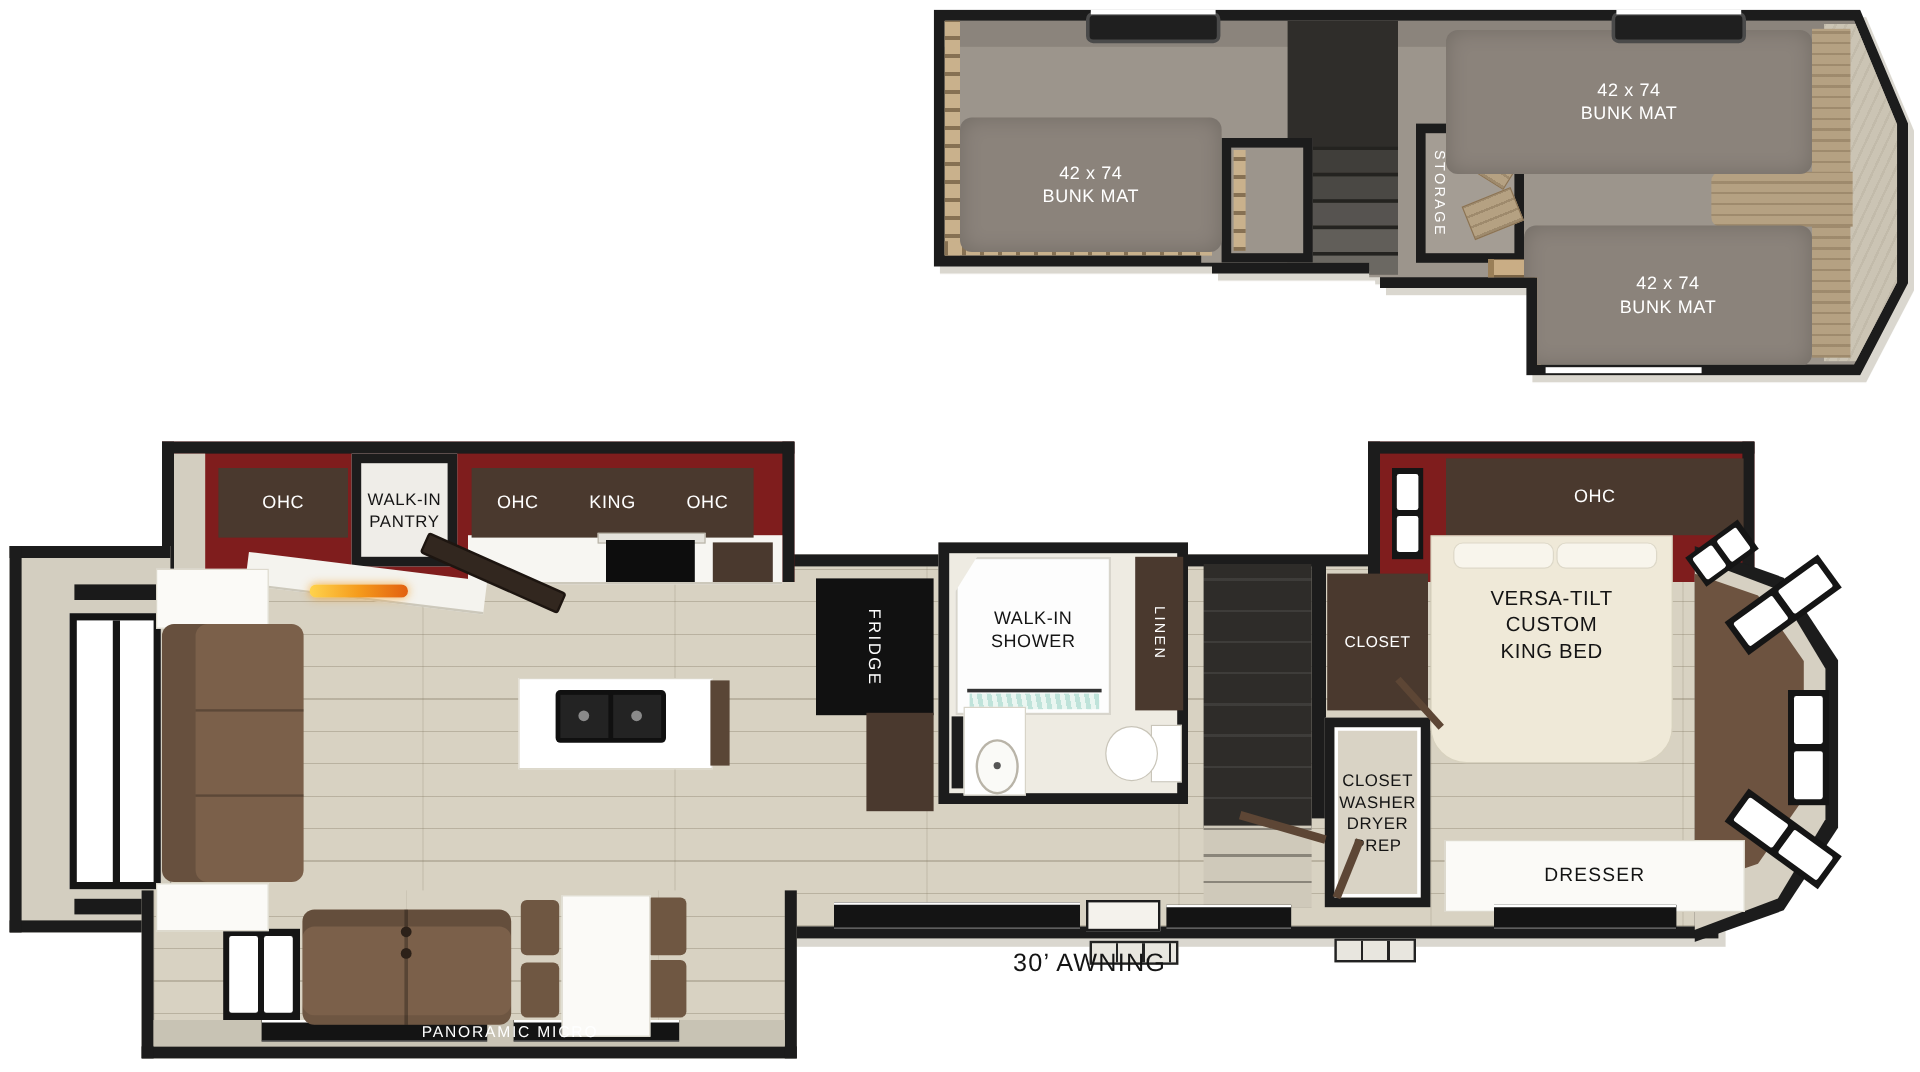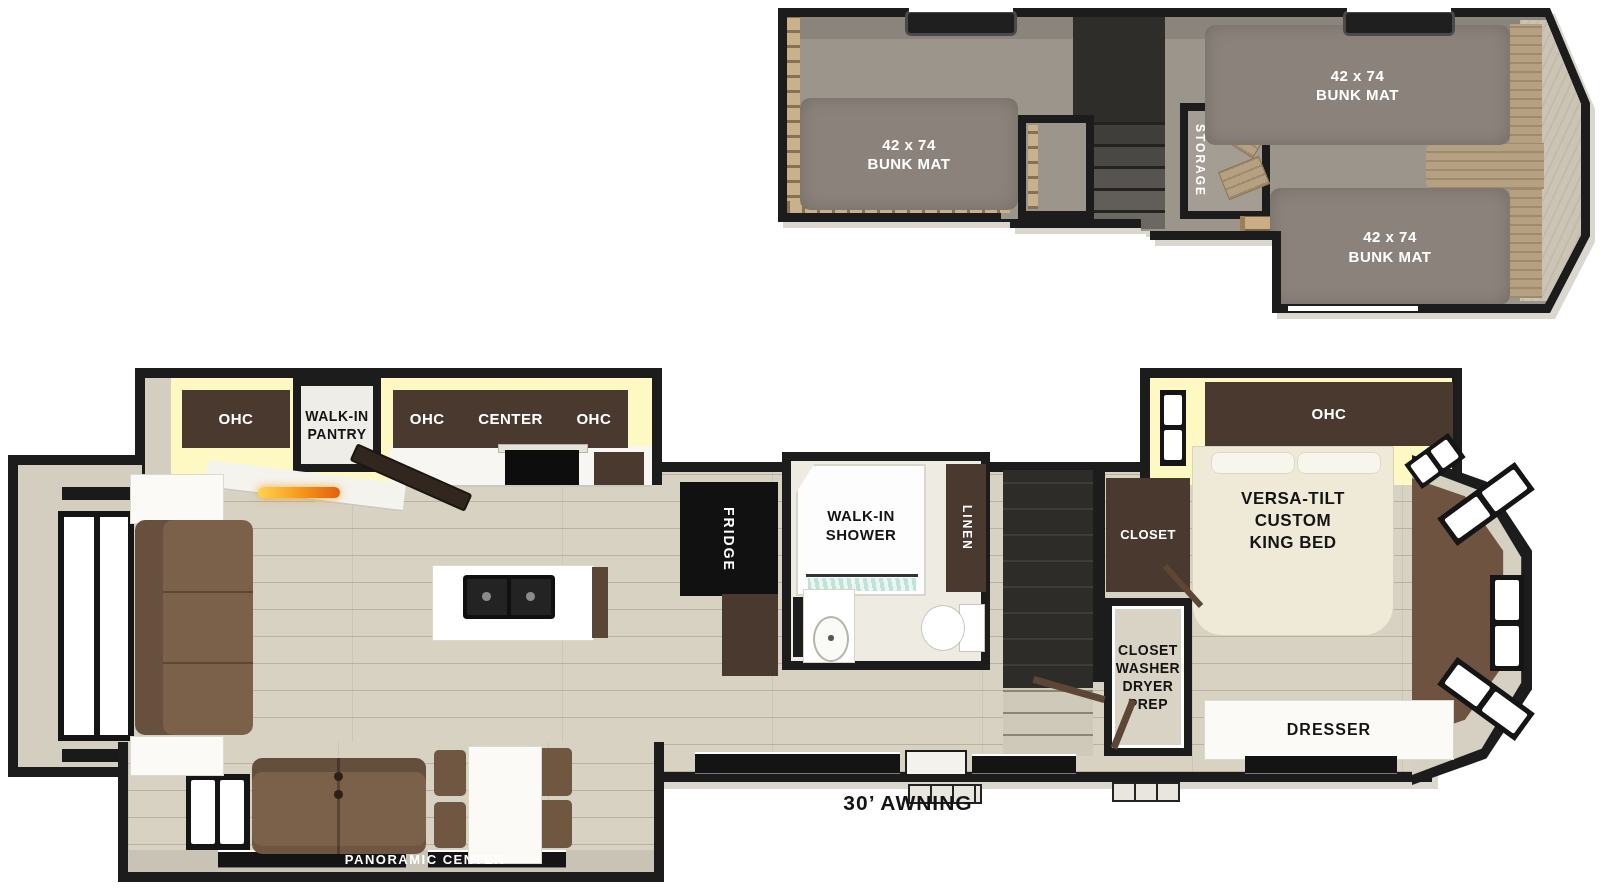--- a/index.html
+++ b/index.html
@@ -1,30 +1,30 @@
 <!DOCTYPE html>
 <html><head>
 <meta charset="utf-8">
 <style>
   html,body{margin:0;padding:0;background:#fff;}
   #canvas{position:relative;width:1600px;height:893px;background:#fff;overflow:hidden;
           font-family:"Liberation Sans",sans-serif;}
   .abs{position:absolute;}
   .flex{display:flex;align-items:center;justify-content:center;}
-  .lbl{font-weight:bold;white-space:pre-line;text-align:center;line-height:1.3;letter-spacing:.5px;}
+  .lbl{font-weight:normal;white-space:pre-line;text-align:center;line-height:1.3;letter-spacing:.5px;}
   .wlbl{color:#fff;}
   .blbl{color:#141414;}
   .vlbl{writing-mode:vertical-rl;letter-spacing:2px;}
   .wall{background:#1c1c1c;}
   .floor{background:#d8d2c2;
     background-image:repeating-linear-gradient(0deg, rgba(120,110,88,.32) 0 1px, transparent 1px 27px),
                      repeating-linear-gradient(90deg, rgba(120,110,88,.12) 0 1px, transparent 1px 210px);}
   .carpet{background:#9c958c;}
   .cab{background:#4a392e;}
-  .slide-int{background:#fef9c3;padding-left:36px;}
+  .slide-int{background:#7f1d1d;padding-left:36px;}
   .hatch-h{background:#c9b18c;background-image:repeating-linear-gradient(90deg, rgba(90,70,45,.6) 0 3px, transparent 3px 15px);}
   .hatch-v{background:#c9b18c;background-image:repeating-linear-gradient(0deg, rgba(90,70,45,.6) 0 3px, transparent 3px 15px);}
   .wood{background:#b5a182;background-image:repeating-linear-gradient(0deg, rgba(90,70,45,.25) 0 2px, transparent 2px 9px);}
   .mat{background:#8b837b;border-radius:10px;box-shadow:inset 0 0 18px rgba(0,0,0,.18);}
   .win{background:#151515;}
   .pane{position:absolute;background:#fff;border-radius:2px;}
   .strip-win{background:#141414;box-shadow:inset 0 2px 0 #fff, inset 0 -1px 0 #777;}
   .whitebox{background:#fbfaf7;border:1px solid #ddd9cd;}
   .steps{background:#e8e6df;border:2px solid #222;background-image:repeating-linear-gradient(90deg, transparent 0 20px, #222 20px 22px);}
 </style>
@@ -92,21 +92,21 @@
     <div class="abs" style="left:245px;top:68px;width:262px;height:39px;background:#f7f6f2;border-bottom:2px solid #ccc8bb;"></div>
     <div class="abs cab flex" style="left:37px;top:12px;width:108px;height:58px;">
       <span class="lbl wlbl" style="font-size:15px;">OHC</span>
     </div>
     <div class="abs flex" style="left:148px;top:0px;width:88px;height:94px;border:8px solid #1c1c1c;box-sizing:border-box;background:#efede8;">
       <span class="lbl blbl" style="font-size:14px;">WALK-IN
 PANTRY</span>
     </div>
     <div class="abs cab" style="left:248px;top:12px;width:235px;height:58px;display:flex;align-items:center;justify-content:space-around;">
       <span class="lbl wlbl" style="font-size:15px;">OHC</span>
-      <span class="lbl wlbl" style="font-size:15px;">CENTER</span>
+      <span class="lbl wlbl" style="font-size:15px;">KING</span>
       <span class="lbl wlbl" style="font-size:15px;">OHC</span>
     </div>
     <div class="abs" style="left:353px;top:66px;width:88px;height:7px;background:#e5e3dc;border:1px solid #b9b5a9;"></div>
     <div class="abs" style="left:360px;top:72px;width:74px;height:35px;background:#0d0d0d;"></div>
     <div class="abs cab" style="left:449px;top:74px;width:50px;height:33px;"></div>
   </div>
 
   <div class="abs slide-int" style="left:1140px;top:368px;width:322px;height:117px;border:10px solid #1c1c1c;border-bottom:none;box-sizing:border-box;">
     <div class="abs cab flex" style="left:55px;top:4px;width:248px;height:64px;">
       <span class="lbl wlbl" style="font-size:15px;">OHC</span>
@@ -139,21 +139,21 @@
       <div class="abs" style="left:82px;top:14px;width:9px;height:9px;border-radius:50%;background:#2c2119;"></div>
       <div class="abs" style="left:82px;top:32px;width:9px;height:9px;border-radius:50%;background:#2c2119;"></div>
     </div>
 
     <div class="abs" style="left:306px;top:8px;width:32px;height:46px;background:#6f5742;border-radius:5px;"></div>
     <div class="abs" style="left:306px;top:60px;width:32px;height:46px;background:#6f5742;border-radius:5px;"></div>
     <div class="abs" style="left:410px;top:6px;width:34px;height:48px;background:#6f5742;border-radius:5px;"></div>
     <div class="abs" style="left:410px;top:58px;width:34px;height:48px;background:#6f5742;border-radius:5px;"></div>
     <div class="abs whitebox" style="left:340px;top:4px;width:72px;height:116px;"></div>
     <div class="abs flex" style="left:182px;top:110px;width:230px;height:16px;">
-      <span class="lbl wlbl" style="font-size:13px;letter-spacing:1.5px;">PANORAMIC CENTER</span>
+      <span class="lbl wlbl" style="font-size:13px;letter-spacing:1.5px;">PANORAMIC MICRO</span>
     </div>
   </div>
 
   <div class="abs wall" style="left:1412px;top:455px;width:120px;height:330px;clip-path:polygon(0 0,62% 8%,100% 29%,100% 71%,62% 92%,0 100%);"></div>
   <div class="abs" style="left:1412px;top:455px;width:120px;height:330px;background:#d6d0c2;clip-path:polygon(0 3%,58% 11%,91% 31%,91% 69%,58% 89%,0 97%);"></div>
   <div class="abs" style="left:1412px;top:478px;width:106px;height:260px;background:#6d5340;clip-path:polygon(0 0,50% 7%,86% 28%,86% 72%,50% 93%,0 100%);"></div>
   <div class="abs win" style="left:1438px;top:487px;width:96px;height:34px;transform:rotate(-36deg);">
     <div class="pane" style="left:5px;top:5px;width:40px;height:24px;"></div>
     <div class="pane" style="left:51px;top:5px;width:40px;height:24px;"></div>
   </div>

